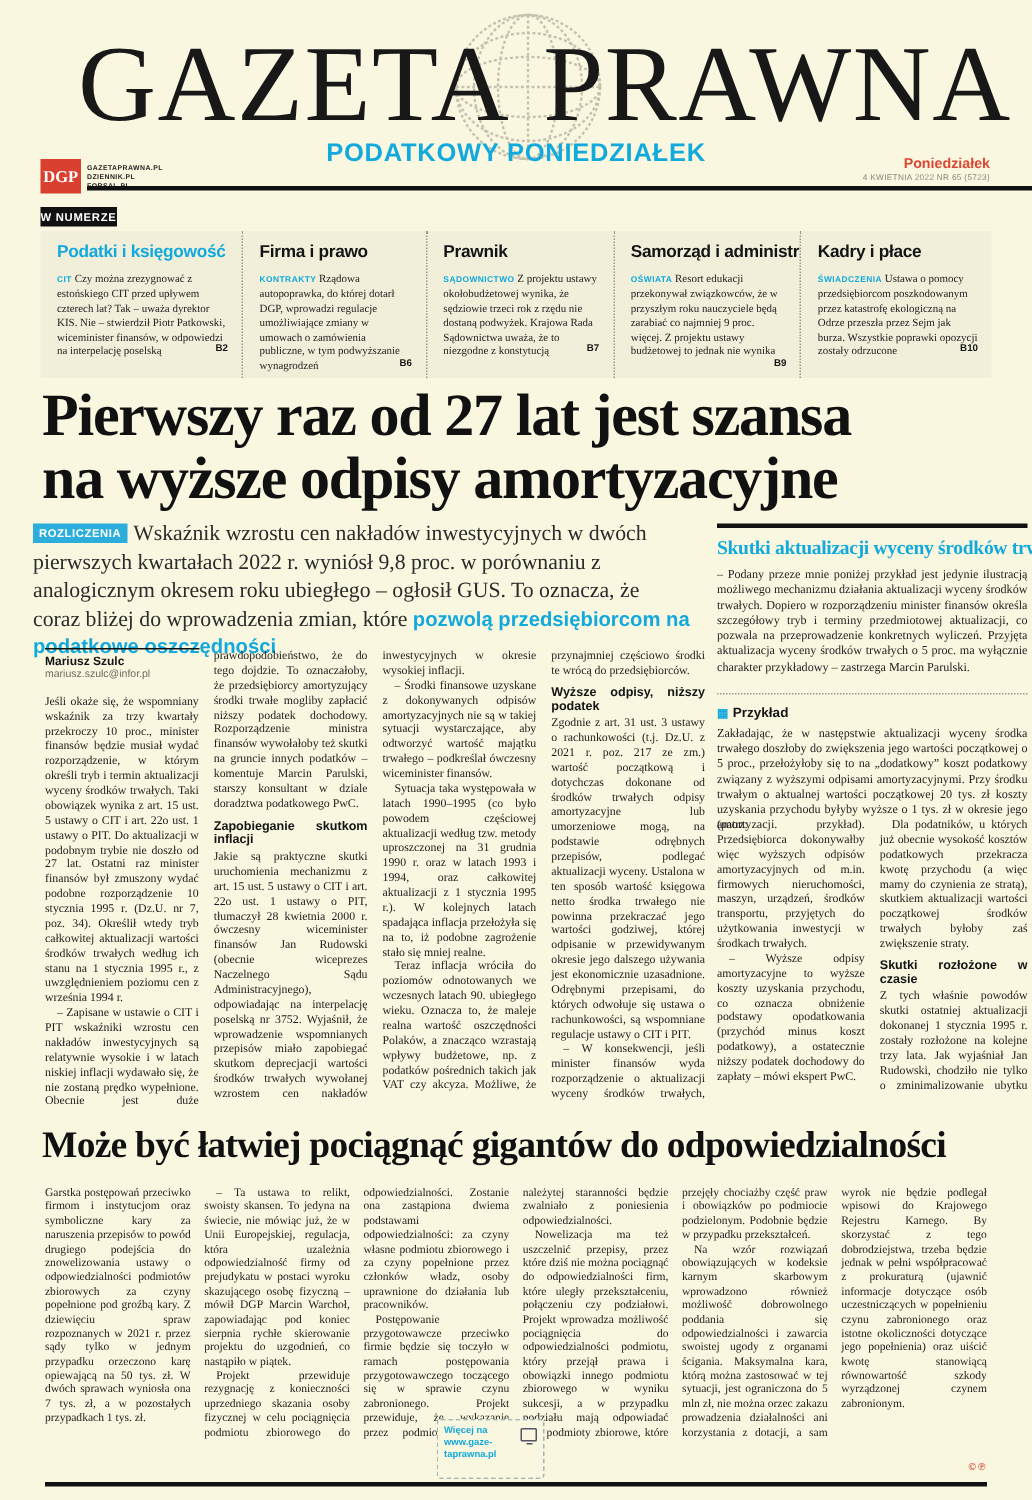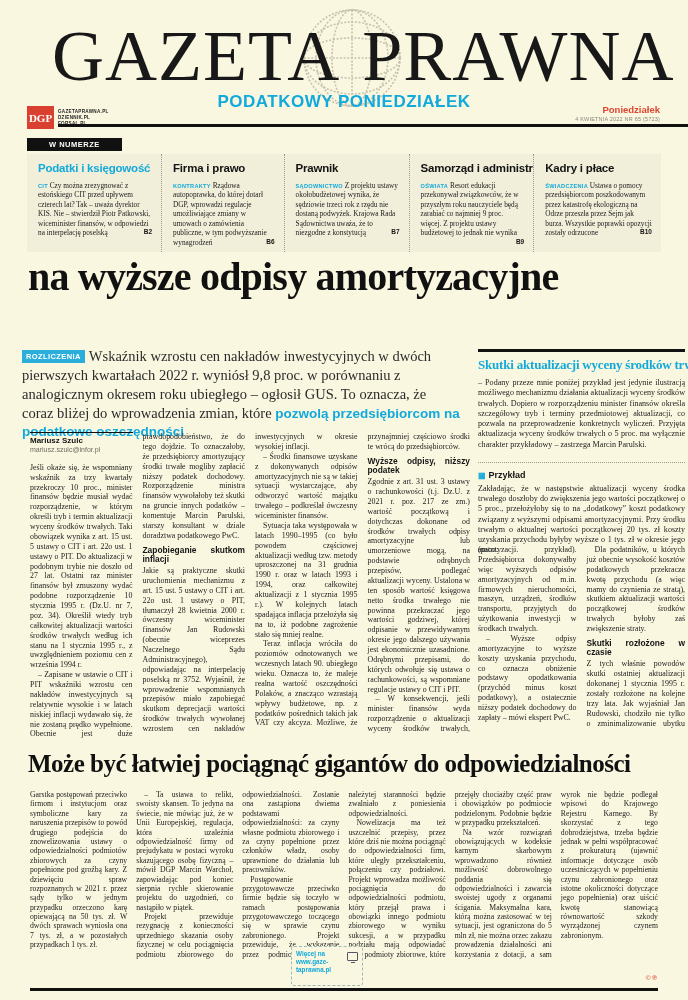--- a/index.html
+++ b/index.html
@@ -38,21 +38,21 @@
   .day-label { right:28px; top:104px; text-align:right;
     font-family:"Liberation Sans", sans-serif; font-weight:bold; font-size:9.5px; color:#DD4632; }
   .date-line { right:28px; top:116px; text-align:right;
     font-family:"Liberation Sans", sans-serif; font-size:5.5px; color:#8a877a; letter-spacing:.2px; }
   .mast-rule { left:58px; right:0; top:124px; height:2.5px; background:#111; }
 
   
   .inum-label {
     left:27px; top:138px; background:#111; color:#fff;
     font-family:"Liberation Sans", sans-serif; font-weight:bold; font-size:7.5px;
-    letter-spacing:.5px; padding:2px 22px;
+    letter-spacing:.5px; padding:2px 0;
   }
   .inum-strip {
     left:27px; top:154px; width:634px; height:98px;
     background:#F1EED9; display:flex;
   }
   .inum-col { padding:8px 9px 6px 11px; overflow:hidden; }
   .inum-col + .inum-col { border-left:1px dotted #9a9889; }
   .sec-title {
     font-family:"Liberation Sans", sans-serif; font-weight:bold;
     font-size:11.5px; letter-spacing:-.2px; margin-bottom:7px; color:#141414; white-space:nowrap;
@@ -187,20 +187,21 @@
     </div>
 
     <div class="inum-col">
       <div class="sec-title">Kadry i płace</div>
       <p class="sec-text"><span class="kicker">ŚWIADCZENIA</span> <span>Ustawa o pomocy przedsiębiorcom poszkodowanym przez katastrofę ekologiczną na Odrze przeszła przez Sejm jak burza. Wszystkie poprawki opozycji zostały odrzucone</span> <b class="pageref">B10</b></p>
     </div>
   </div>
 
 <h2 class="abs main-headline">
 
+<span>Pierwszy raz od 27 lat jest szansa</span>
     <span>na wyższe odpisy amortyzacyjne</span>
   </h2>
 
 <p class="abs lead"><span class="tag">ROZLICZENIA</span><span>Wskaźnik wzrostu cen nakładów inwestycyjnych w dwóch pierwszych kwartałach 2022 r. wyniósł 9,8 proc. w porównaniu z analogicznym okresem roku ubiegłego – ogłosił GUS. To oznacza, że coraz bliżej do wprowadzenia zmian, które </span><span class="lead-highlight">pozwolą przedsiębiorcom na podatkowe oszczędności</span></p>
 
 <div class="abs article body-left">
   <header class="byline">
     <div class="bname">Mariusz Szulc</div>
     <div class="bmail">mariusz.szulc@infor.pl</div>
   </header>

